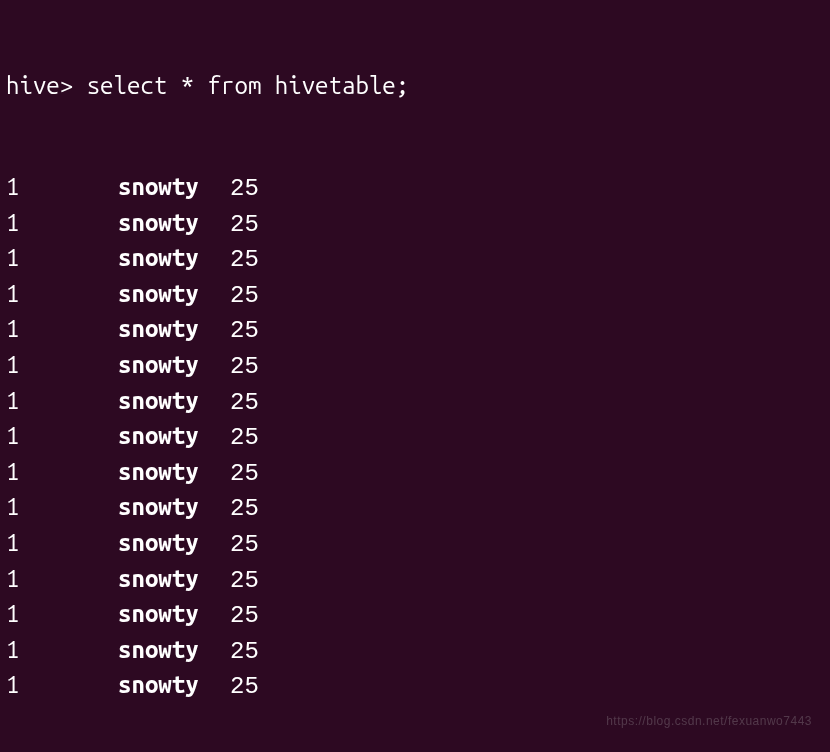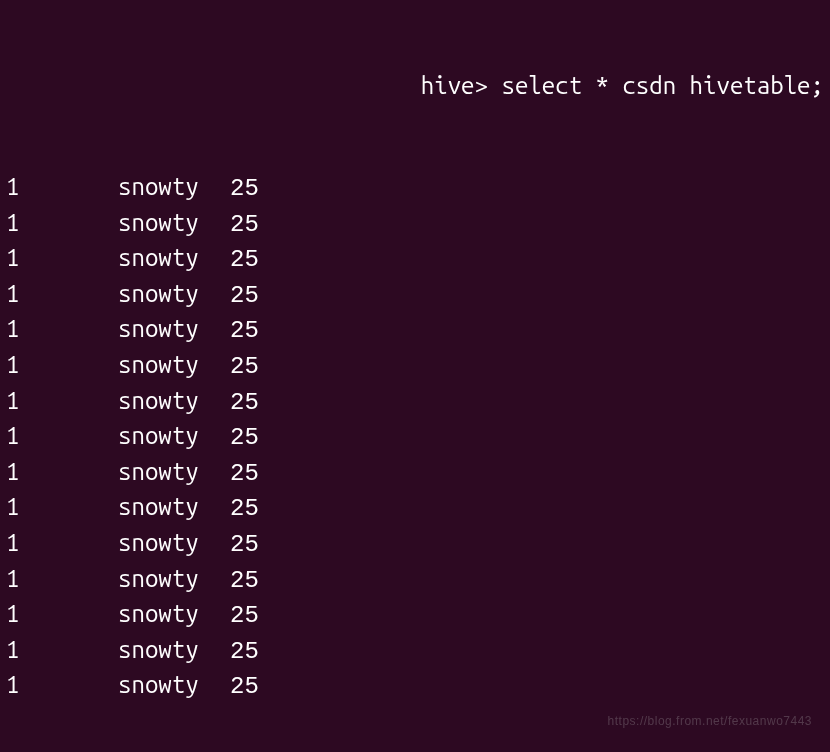--- a/index.html
+++ b/index.html
@@ -17,60 +17,60 @@
       width: 830px;
       height: 752px;
       overflow: hidden;
       position: relative;
     }
     .terminal {
       white-space: pre;
     }
     .prompt-line {
       display: flex;
-      justify-content: flex-end;
     }
     .prompt {
       color: #ffffff;
     }
     .command {
       color: #ffffff;
     }
     .result-line {
       color: #ffffff;
     }
     .data-row {
       color: #ffffff;
     }
     .col1 {
       display: inline-block;
       width: 112px;
     }
     .col2 {
       display: inline-block;
       width: 112px;
+      font-weight: bold;
     }
     .col3 {
       display: inline-block;
       font-family: Liberation Mono, monospace;
     }
     .watermark {
       position: absolute;
       bottom: 22px;
       right: 18px;
       color: rgba(180,180,180,0.28);
       font-size: 12px;
       font-family: Arial, sans-serif;
       letter-spacing: 0.5px;
     }
   </style>
 </head>
 <body>
 
 <div class="terminal">
   <div class="prompt-line">
-    <span class="prompt">hive&gt; </span><span class="command">select * csdn hivetable;</span>
+    <span class="prompt">hive&gt; </span><span class="command">select * from hivetable;</span>
   </div>
   <div id="rows-container"><div class="data-row"><span class="col1">1</span><span class="col2">snowty</span><span class="col3">25</span></div><div class="data-row"><span class="col1">1</span><span class="col2">snowty</span><span class="col3">25</span></div><div class="data-row"><span class="col1">1</span><span class="col2">snowty</span><span class="col3">25</span></div><div class="data-row"><span class="col1">1</span><span class="col2">snowty</span><span class="col3">25</span></div><div class="data-row"><span class="col1">1</span><span class="col2">snowty</span><span class="col3">25</span></div><div class="data-row"><span class="col1">1</span><span class="col2">snowty</span><span class="col3">25</span></div><div class="data-row"><span class="col1">1</span><span class="col2">snowty</span><span class="col3">25</span></div><div class="data-row"><span class="col1">1</span><span class="col2">snowty</span><span class="col3">25</span></div><div class="data-row"><span class="col1">1</span><span class="col2">snowty</span><span class="col3">25</span></div><div class="data-row"><span class="col1">1</span><span class="col2">snowty</span><span class="col3">25</span></div><div class="data-row"><span class="col1">1</span><span class="col2">snowty</span><span class="col3">25</span></div><div class="data-row"><span class="col1">1</span><span class="col2">snowty</span><span class="col3">25</span></div><div class="data-row"><span class="col1">1</span><span class="col2">snowty</span><span class="col3">25</span></div><div class="data-row"><span class="col1">1</span><span class="col2">snowty</span><span class="col3">25</span></div><div class="data-row"><span class="col1">1</span><span class="col2">snowty</span><span class="col3">25</span></div></div>
   
 </div>
 
-<div class="watermark">https://blog.from.net/fexuanwo7443</div>
+<div class="watermark">https://blog.csdn.net/fexuanwo7443</div>
 
 </body></html>

